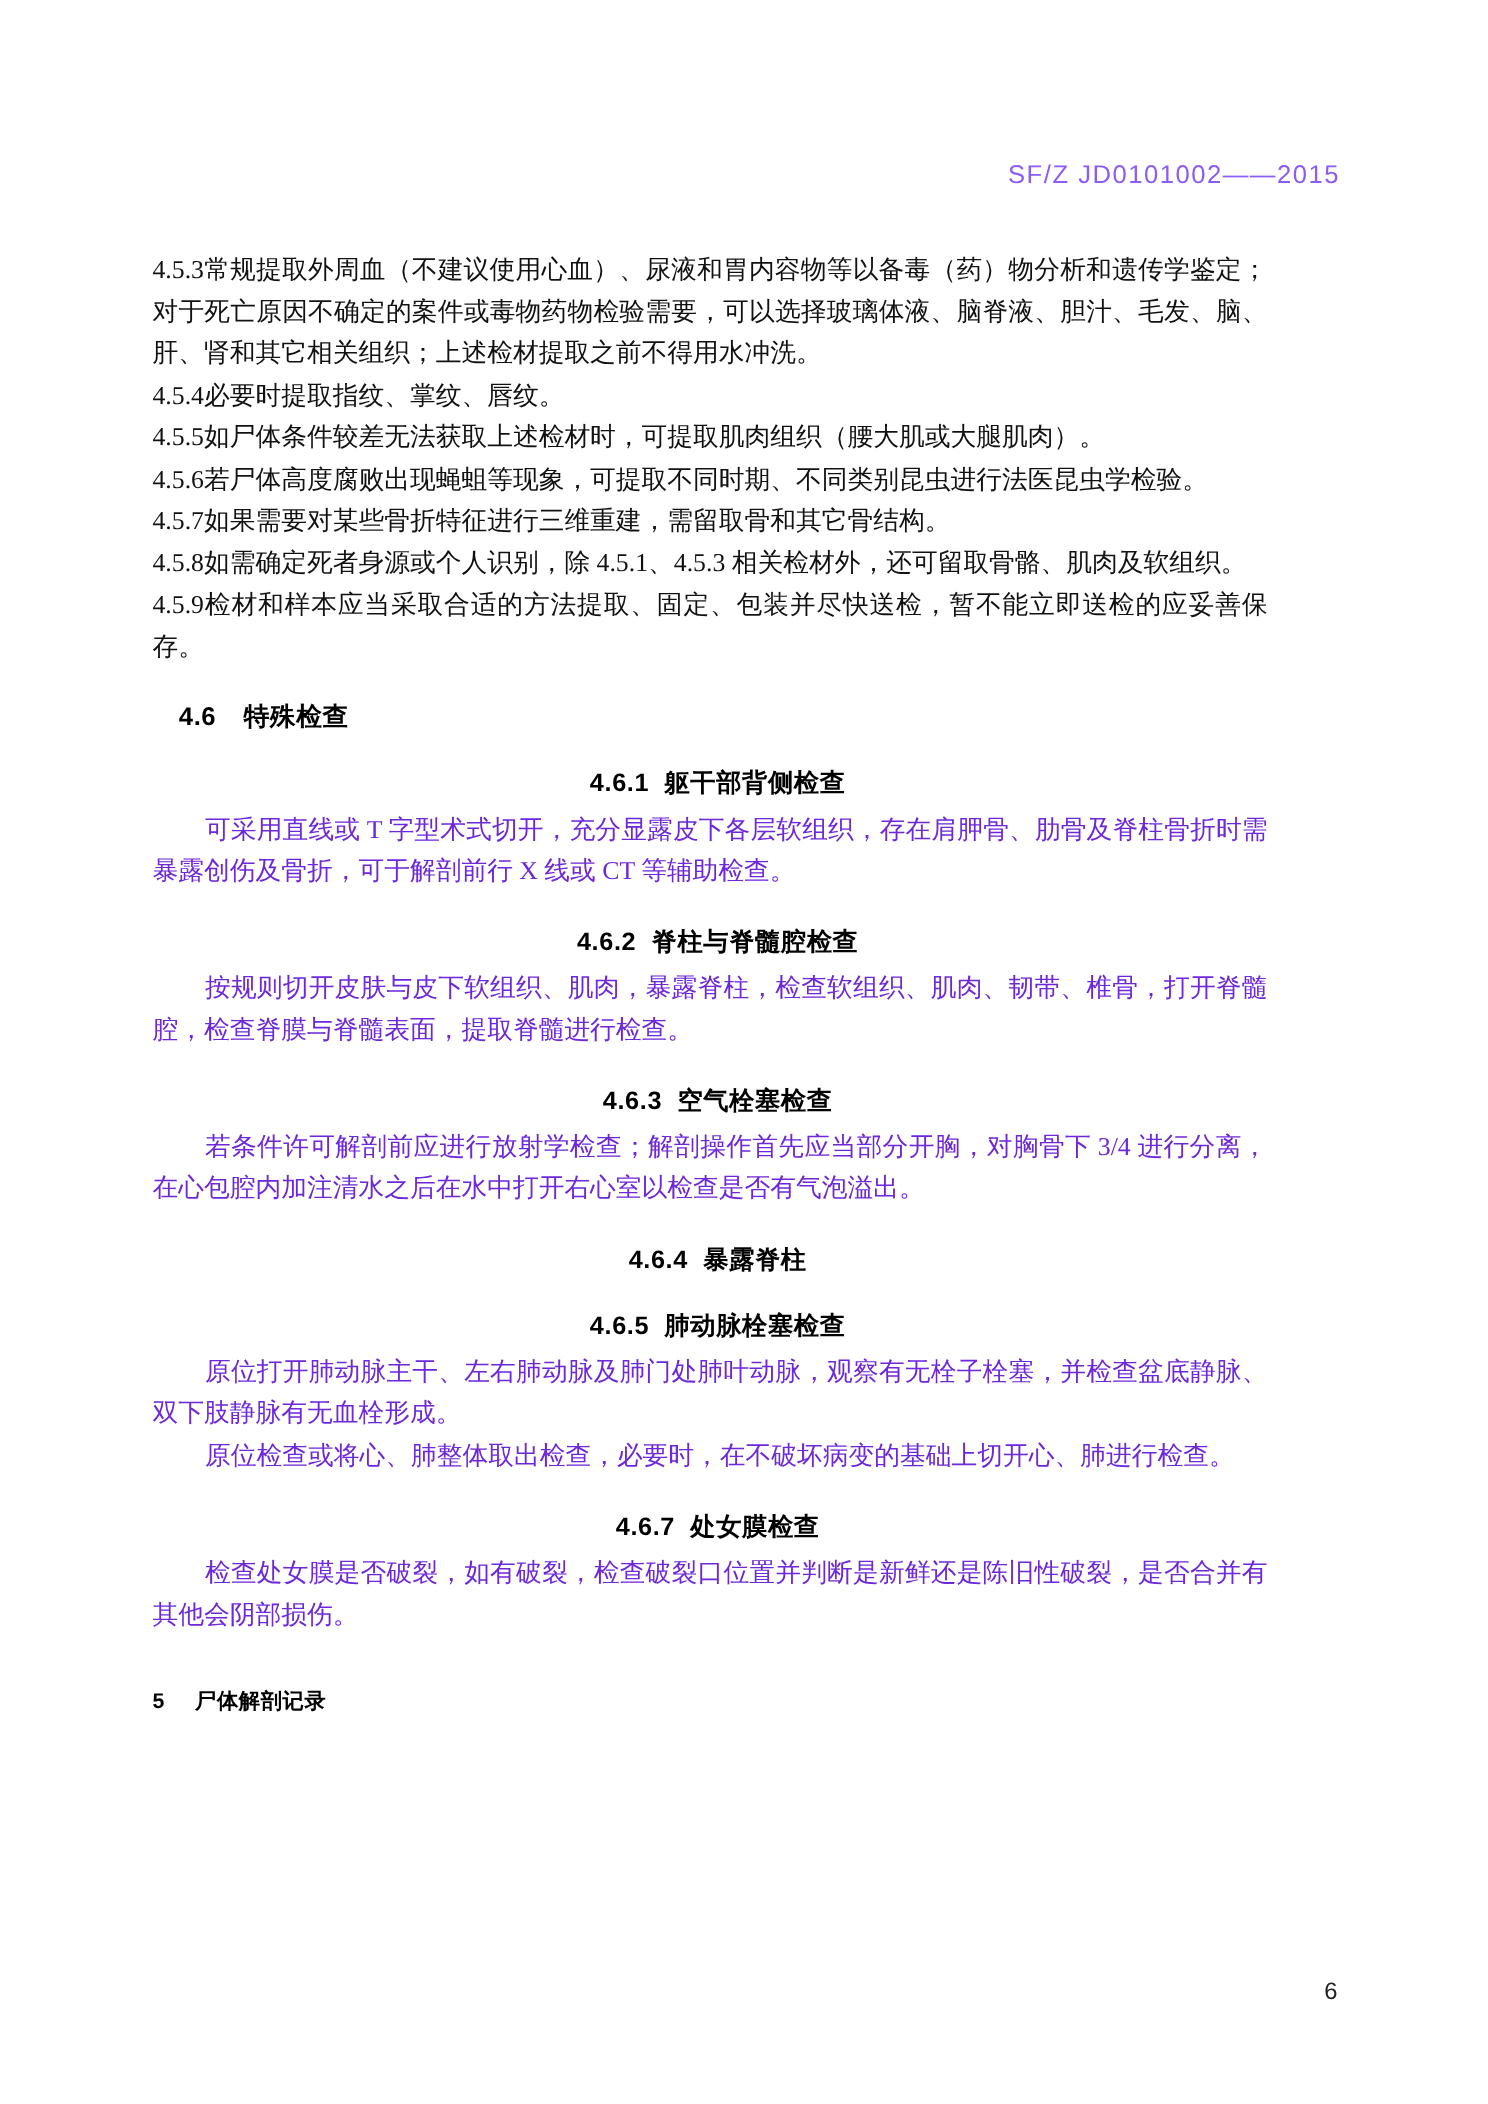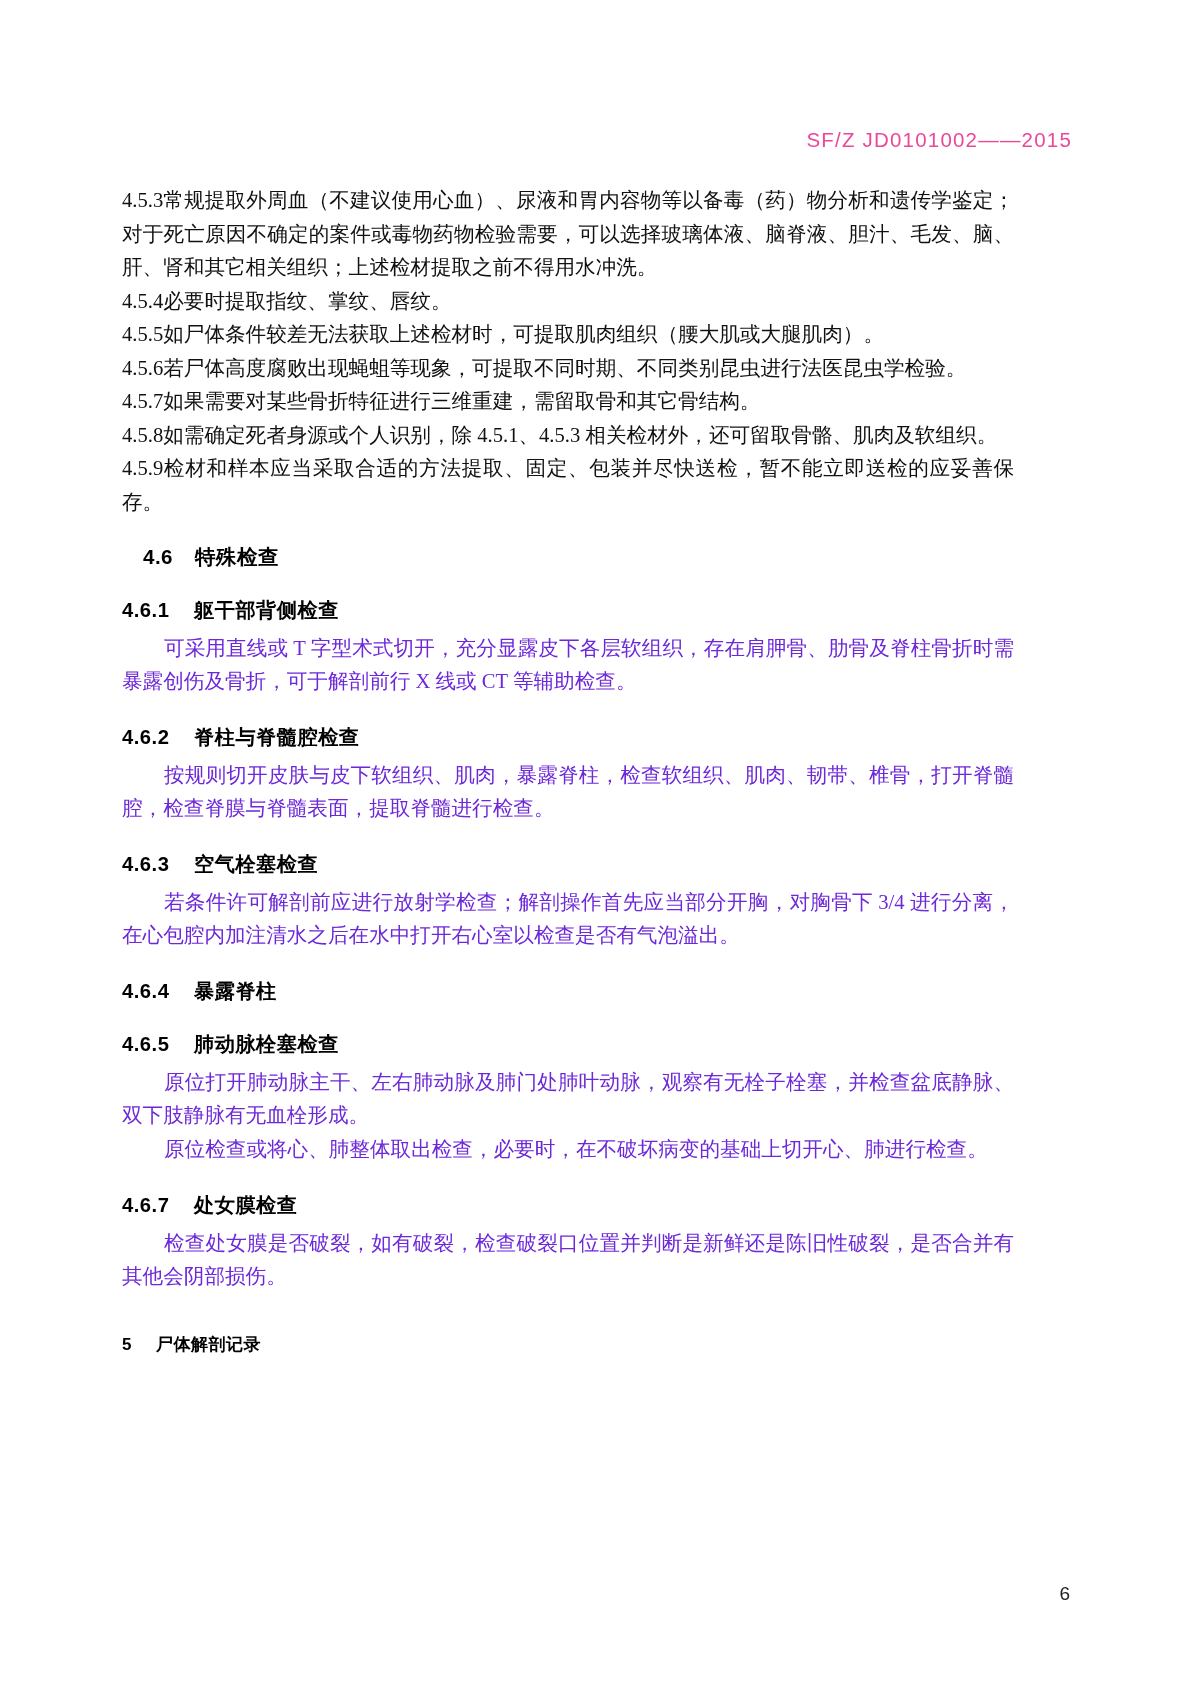--- a/index.html
+++ b/index.html
@@ -22,26 +22,26 @@
     box-sizing: border-box;
     padding: 0;
   }
   .header {
     position: absolute;
     top: 128px;
     right: 118px;
     font-family: "Liberation Sans", sans-serif;
     font-size: 20.5px;
     letter-spacing: 1.2px;
-    color: #ec4899;
+    color: #8b5cf6;
     white-space: nowrap;
   }
   .content {
     position: absolute;
-    top: 184px;
+    top: 200px;
     left: 122px;
     width: 892px;
   }
   .para {
     font-size: 20.6px;
     line-height: 33px;
     text-align: justify;
     text-justify: inter-ideograph;
     margin: 0 0 1px 0;
     color: #6d28d9;
@@ -71,20 +71,21 @@
     width: 52px;
     margin-left: 21px;
   }
   .h3 {
     font-family: "Liberation Sans", sans-serif;
     font-weight: bold;
     font-size: 20.2px;
     color: #000;
     margin: 26px 0 8px 0;
     letter-spacing: 0.5px;
+    text-align: center;
   }
   .h3 .idx {
     display: inline-block;
     width: 72px;
   }
   .h1 {
     font-family: "Liberation Sans", sans-serif;
     font-weight: bold;
     font-size: 17px;
     color: #000;

